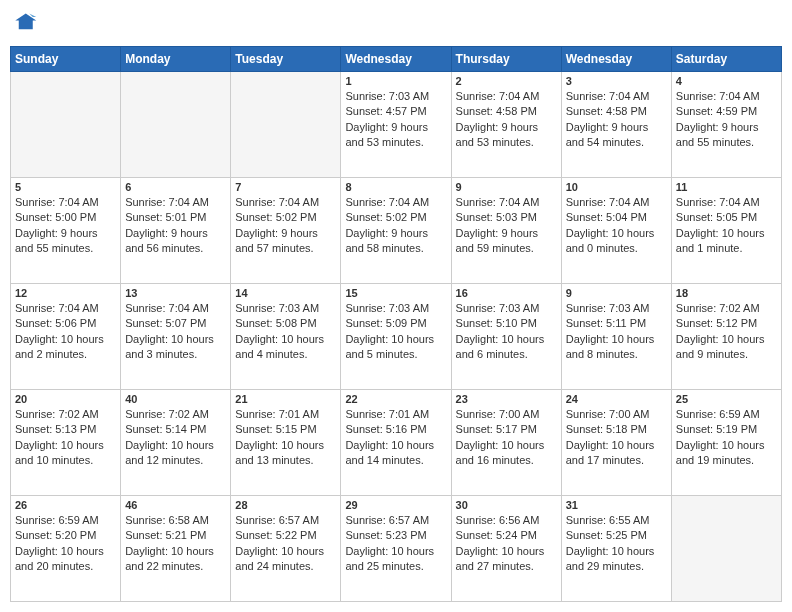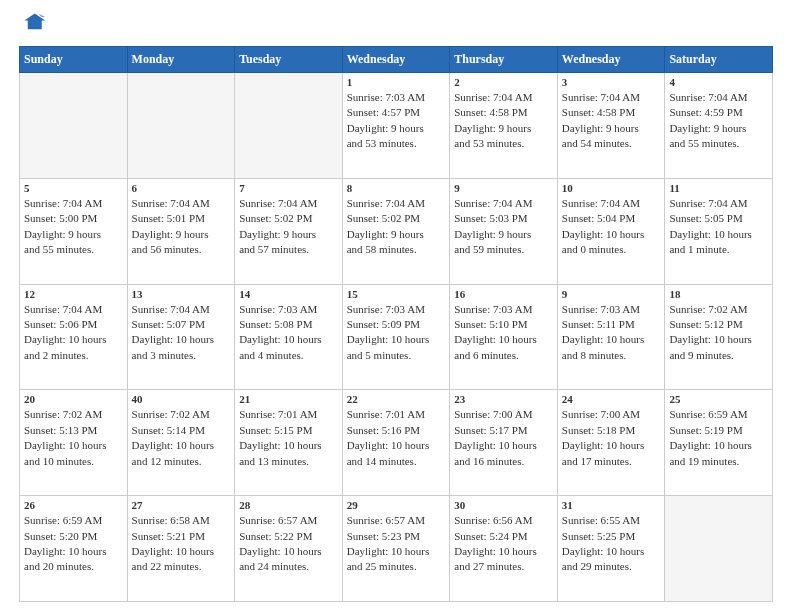--- a/index.html
+++ b/index.html
@@ -6,24 +6,23 @@
     body {
       width: 792px;
       height: 612px;
       font-family: Arial, sans-serif;
       background: #fff;
       overflow: hidden;
     }
     .page {
       width: 792px;
       height: 612px;
-      padding: 10px 19px;
+      padding: 10px 10px;
       display: flex;
       flex-direction: column;
-      font-family: Liberation Serif, serif;
     }
     .header {
       display: flex;
       justify-content: space-between;
       align-items: flex-start;
       margin-bottom: 8px;
     }
     .logo {
       display: flex;
       align-items: center;
@@ -314,21 +313,21 @@
         </tr>
         <tr>
           <td>
             <div class="day-num">26</div>
             <div class="day-info" style="white-space: pre-line;">Sunrise: 6:59 AM
 Sunset: 5:20 PM
 Daylight: 10 hours
 and 20 minutes.</div>
           </td>
           <td>
-            <div class="day-num">27</div>
+            <div class="day-num">46</div>
             <div class="day-info" style="white-space: pre-line;">Sunrise: 6:58 AM
 Sunset: 5:21 PM
 Daylight: 10 hours
 and 22 minutes.</div>
           </td>
           <td>
             <div class="day-num">28</div>
             <div class="day-info" style="white-space: pre-line;">Sunrise: 6:57 AM
 Sunset: 5:22 PM
 Daylight: 10 hours

